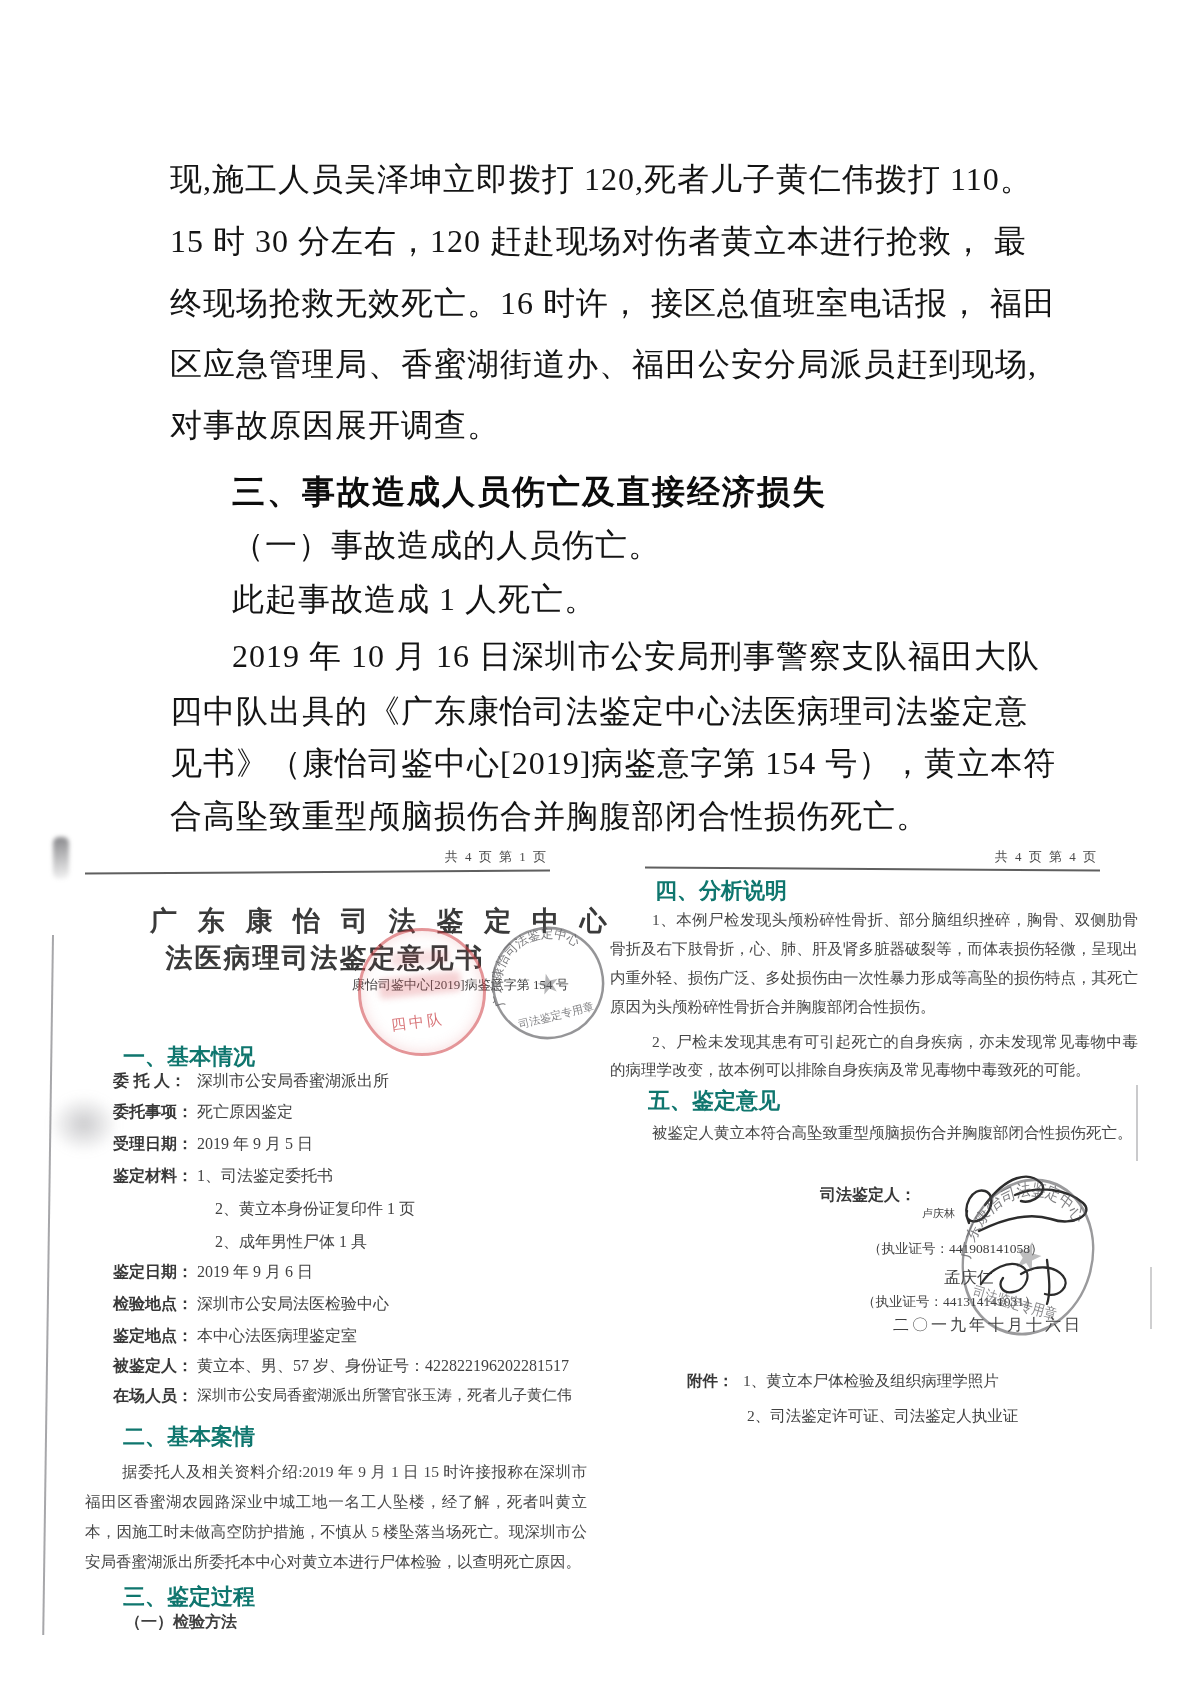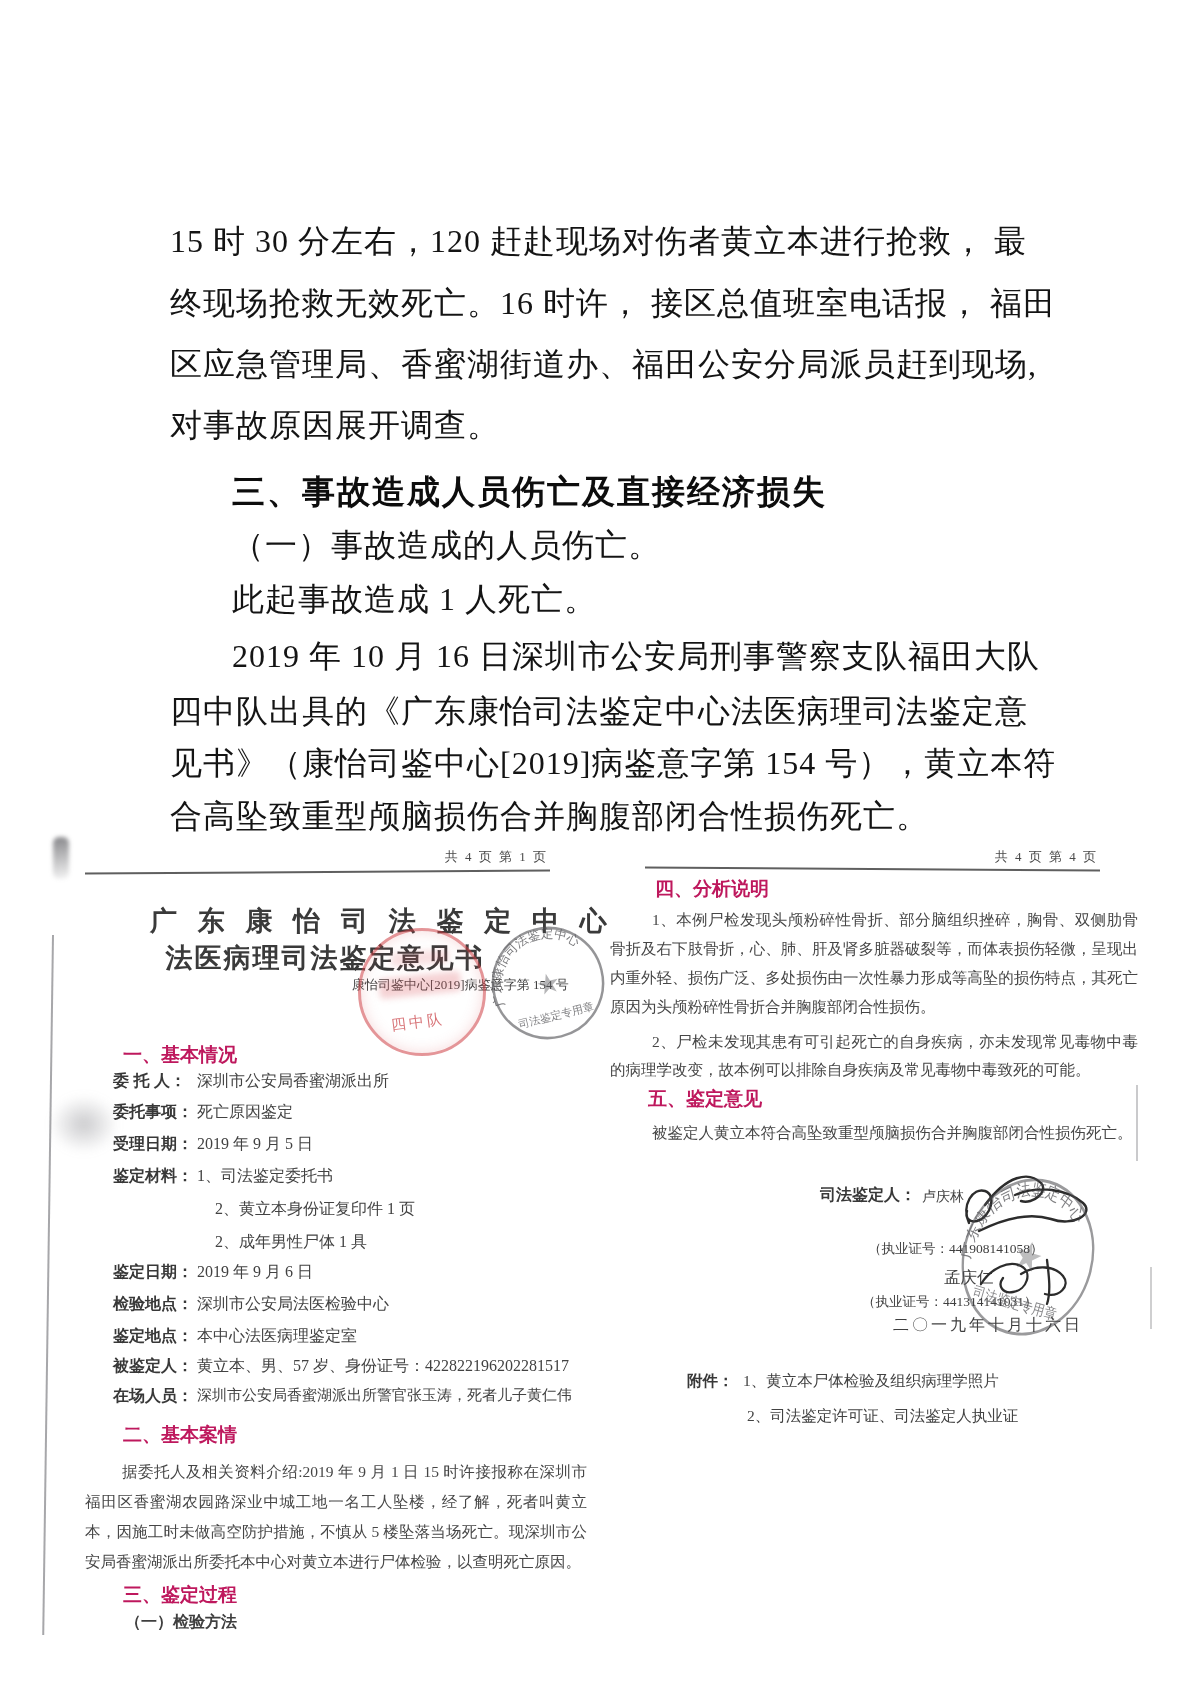--- a/index.html
+++ b/index.html
@@ -4,21 +4,21 @@
 <style>
   html,body{margin:0;padding:0;background:#ffffff;}
   #page{position:relative;width:1199px;height:1696px;background:#ffffff;overflow:hidden;
         font-family:"Liberation Serif","DejaVu Serif",serif;color:#1a1a1a;}
   .abs{position:absolute;white-space:nowrap;}
   
   .tline{font-size:32px;color:#141414;letter-spacing:1px;}
   .t-bold{font-family:"Liberation Sans","DejaVu Sans",sans-serif;font-weight:bold;font-size:33px;color:#0d0d0d;letter-spacing:2px;}
   
   .scan-text{color:#3f3f3f;}
-  .sec-h{font-family:Liberation Mono, monospace;font-weight:bold;font-size:19px;color:#be185d;}
+  .sec-h{font-family:Liberation Mono, monospace;font-weight:bold;font-size:22px;color:#0f766e;}
   .fld-label{font-family:"Liberation Sans","DejaVu Sans",sans-serif;font-weight:bold;font-size:16px;color:#383838;}
   .fld-value{font-size:16px;color:#424242;}
   .para15{position:absolute;font-size:15.5px;line-height:30px;color:#464646;white-space:normal;text-align:justify;}
   .hdr-pg{font-size:13px;color:#4a4a4a;letter-spacing:2px;}
   .hdr-line{position:absolute;height:2px;background:#5f5f5f;}
   .title-big{font-size:27px;font-weight:600;color:#3a3a3a;text-align:center;}
   
   .red-stamp{position:absolute;border:3px solid rgba(206,62,68,0.55);border-radius:50%;
              box-shadow:inset 0 0 14px rgba(222,110,115,0.25);}
   .red-smear{position:absolute;background:rgba(220,95,100,0.28);filter:blur(3px);border-radius:4px;}
@@ -26,20 +26,21 @@
   
   .smudge{position:absolute;border-radius:50%;filter:blur(5px);}
   .vline{position:absolute;background:rgba(95,95,100,0.55);}
   svg{position:absolute;overflow:visible;}
 </style>
 </head>
 <body>
 
 <div id="page">
 
+  <div class="abs tline" style="left:170px;top:158px;">现,施工人员吴泽坤立即拨打 120,死者儿子黄仁伟拨打 110。</div>
   <div class="abs tline" style="left:170px;top:220px;">15 时 30 分左右，120 赶赴现场对伤者黄立本进行抢救， 最</div>
   <div class="abs tline" style="left:170px;top:282px;">终现场抢救无效死亡。16 时许， 接区总值班室电话报， 福田</div>
   <div class="abs tline" style="left:170px;top:343px;">区应急管理局、香蜜湖街道办、福田公安分局派员赶到现场,</div>
   <div class="abs tline" style="left:170px;top:404px;">对事故原因展开调查。</div>
   <div class="abs t-bold" style="left:232px;top:470px;">三、事故造成人员伤亡及直接经济损失</div>
   <div class="abs tline" style="left:232px;top:524px;">（一）事故造成的人员伤亡。</div>
   <div class="abs tline" style="left:232px;top:578px;">此起事故造成 1 人死亡。</div>
   <div class="abs tline" style="left:232px;top:635px;">2019 年 10 月 16 日深圳市公安局刑事警察支队福田大队</div>
   <div class="abs tline" style="left:170px;top:690px;">四中队出具的《广东康怡司法鉴定中心法医病理司法鉴定意</div>
   <div class="abs tline" style="left:170px;top:742px;">见书》（康怡司鉴中心[2019]病鉴意字第 154 号），黄立本符</div>
@@ -120,21 +121,21 @@
     <div class="hdr-line" style="left:645px;top:33px;width:455px;transform:rotate(0.35deg);"></div>
 
     <div class="abs sec-h" style="left:655px;top:41px;">四、分析说明</div>
     <div class="para15" style="left:610px;top:70px;width:528px;text-indent:42px;line-height:29px;">1、本例尸检发现头颅粉碎性骨折、部分脑组织挫碎，胸骨、双侧肋骨骨折及右下肢骨折，心、肺、肝及肾多脏器破裂等，而体表损伤轻微，呈现出内重外轻、损伤广泛、多处损伤由一次性暴力形成等高坠的损伤特点，其死亡原因为头颅粉碎性骨折合并胸腹部闭合性损伤。</div>
     <div class="para15" style="left:610px;top:193px;width:528px;text-indent:42px;line-height:28px;">2、尸检未发现其患有可引起死亡的自身疾病，亦未发现常见毒物中毒的病理学改变，故本例可以排除自身疾病及常见毒物中毒致死的可能。</div>
 
     <div class="abs sec-h" style="left:648px;top:251px;">五、鉴定意见</div>
     <div class="para15" style="left:610px;top:283px;width:528px;text-indent:42px;line-height:30px;">被鉴定人黄立本符合高坠致重型颅脑损伤合并胸腹部闭合性损伤死亡。</div>
 
     <div class="abs fld-label" style="left:820px;top:350px;font-size:16px;">司法鉴定人：</div>
-    <div class="abs fld-value" style="left:922px;top:353px;font-size:14px;text-align:right;">卢庆林</div>
+    <div class="abs fld-value" style="left:922px;top:371px;font-size:11px;text-align:right;">卢庆林</div>
     <svg width="150" height="85" viewBox="0 0 150 85" style="left:955px;top:330px;">
       <path d="M14,58 C6,40 18,22 30,26 C42,30 36,52 22,56 C14,58 10,52 12,46" fill="none" stroke="#2c2c2c" stroke-width="2.4" stroke-linecap="round"></path>
       <path d="M30,40 C52,10 74,6 86,18 C94,26 78,40 66,36 M60,30 C84,20 112,24 128,38 C140,49 118,62 96,54 C70,46 40,58 24,66" fill="none" stroke="#2c2c2c" stroke-width="2.4" stroke-linecap="round"></path>
     </svg>
     <div class="abs scan-text" style="left:868px;top:405px;font-size:13.5px;">（执业证号：441908141058）</div>
 
     <div class="abs fld-value" style="left:928px;top:432px;font-size:16.5px;margin-left:16px;">孟庆仁</div>
     <svg width="115" height="60" viewBox="0 0 115 60" style="left:975px;top:415px;">
       <path d="M6,34 C16,18 34,10 46,16 C58,22 52,40 38,42 C28,44 22,36 28,28 M46,24 C62,14 80,16 88,26 C96,36 84,48 70,44 M72,10 C74,26 76,42 72,54" fill="none" stroke="#2c2c2c" stroke-width="2.3" stroke-linecap="round"></path>
     </svg>

